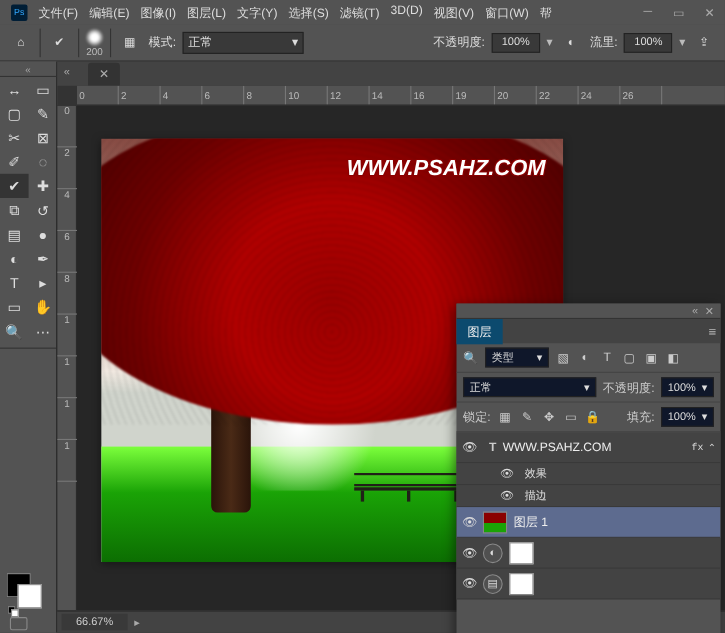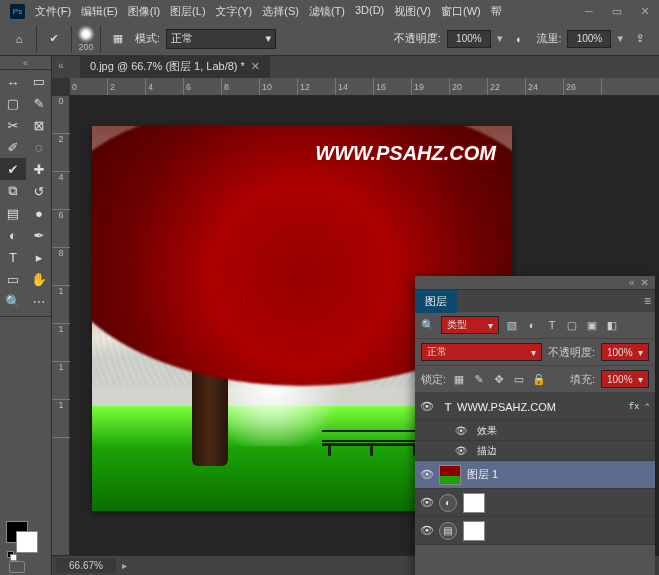--- a/index.html
+++ b/index.html
@@ -68,21 +68,21 @@
   .statusbar .docinfo { margin-left:10px; }
   .uibq { position:absolute; right:6px; color:#8899aa; font-size:11px; letter-spacing:1px; }
 
   
   .panel { position:absolute; right:4px; top:220px; width:240px; height:336px; background:#535353; box-shadow: -2px 2px 10px rgba(0,0,0,.5); }
   .panel-top { height:14px; background:#535353; border-bottom:1px solid #333; display:flex; justify-content:flex-end; align-items:center; padding-right:6px; gap:6px; font-size:10px; color:#aaa; }
   .panel-tab-row { display:flex; align-items:center; background:#434343; height:22px; position:relative; }
   .panel-tab { background:#0c4a6e; color:#eee; padding:4px 10px; font-size:11px; }
   .panel-menu-btn { position:absolute; right:4px; color:#bbb; font-size:12px; }
   .panel-row { display:flex; align-items:center; padding:4px 6px; gap:6px; border-bottom:1px solid #444; }
-  .panel-row .field { background:#b91c1c; border:1px solid #222; color:#ddd; height:18px; font-size:10px; display:flex; align-items:center; padding:0 5px; justify-content:space-between; }
+  .panel-row .field { background:#0f172a; border:1px solid #222; color:#ddd; height:18px; font-size:10px; display:flex; align-items:center; padding:0 5px; justify-content:space-between; }
   .panel .icon-small { color:#ccc; font-size:11px; display:inline-flex; width:14px; justify-content:center; }
 
   .layer-list { background:#434343; overflow:auto; max-height: 180px; }
   .layer { display:flex; align-items:center; height:28px; border-bottom:1px solid #393939; padding-right:4px; }
   .layer.sel { background:#5d6b8f; }
   .eye { width:24px; text-align:center; color:#ddd; }
   .thumb { width:22px; height:20px; background:#fff; border:1px solid #888; margin-right:6px; }
   .thumb.white { background:#fff; }
   .thumb.tree { background: linear-gradient(to bottom,#8a0000 0%,#8a0000 55%,#1aa306 55%); }
   .thumb.adj { background:#505050; display:flex; align-items:center; justify-content:center; color:#ddd; font-size:10px; border-radius:50%; width:18px; height:18px; }
@@ -180,21 +180,20 @@
           <div class="b"></div>
         </div>
       <div class="qm"></div>
     </div>
   </div>
 
   <div class="doc-area">
     <div class="doc-tabs">
       <span class="dock-toggle">«</span>
       <div class="doc-tab">
-        <span>0.jpg @ 66.7% (图层 1, Lab/8) *</span>
         <span class="close">✕</span>
       </div>
     </div>
 
     <div class="ruler-h">
       <div class="ticks">
         <span>0</span>
         <span>2</span>
         <span>4</span>
         <span>6</span>

